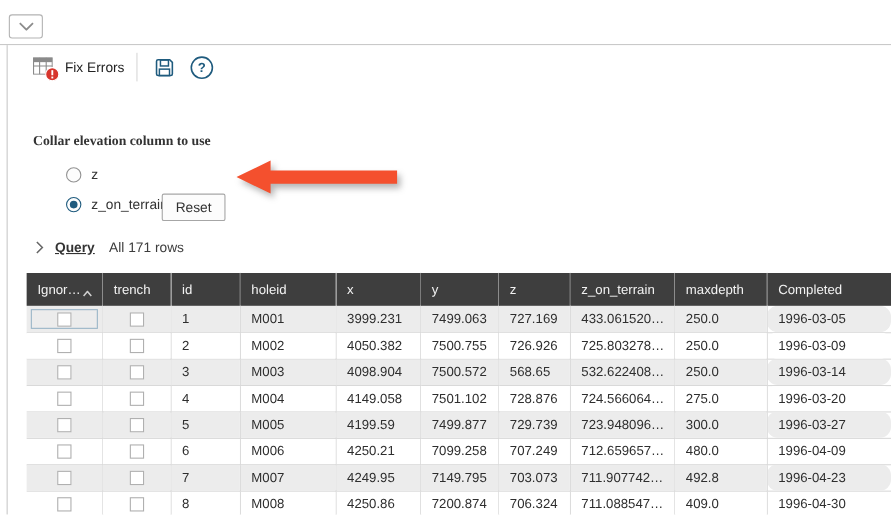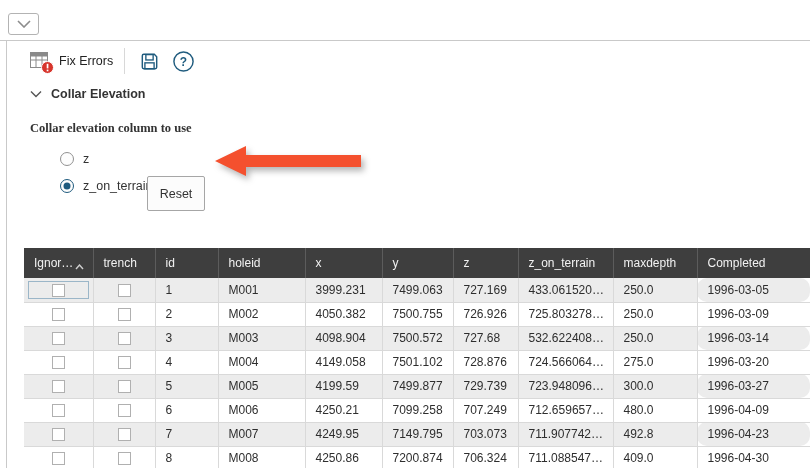--- a/index.html
+++ b/index.html
@@ -37,21 +37,21 @@
 
   .radio-row { position:absolute; display:flex; align-items:center; gap:9px; cursor:pointer; }
   .radio-row.r1 { left:60px; top:152px; }
   .radio-row.r2 { left:60px; top:179px; }
   .radio { width:14px; height:14px; border-radius:50%; background:#fdfdfd; border:1px solid #919191; position:relative; }
   .radio.checked { border:1.5px solid #1f5b7e; }
   .radio.checked::after { content:""; position:absolute; left:50%; top:50%; width:7px; height:7px;
     transform:translate(-50%,-50%); border-radius:50%; background:#1f5b7e; }
   .radio-label { font-size:12.5px; color:#333; }
 
-  .reset-btn { position:absolute; left:147px; top:176px; width:58px; height:35px;
+  .reset-btn { position:absolute; left:147px; top:176px; width:58px; height:25px;
     background:#fcfcfc; border:1px solid #a6a6a6; border-radius:2px; font-size:12.5px;
     color:#333; font-family:"Liberation Sans",sans-serif; cursor:pointer; }
 
   .anno-arrow { position:absolute; left:212px; top:143px; filter:drop-shadow(3px 4px 3px rgba(90,90,90,.45)); }
 
   .query-row { position:absolute; left:32px; top:218px; display:flex; align-items:center; }
   .query-title { font-size:12.5px; font-weight:bold; color:#333; text-decoration:underline; margin-left:10px; cursor:pointer; }
   .query-summary { font-size:12.5px; color:#3d3d3d; margin-left:13px; }
 
   
@@ -120,45 +120,46 @@
     <button class="icon-btn">
       <span style="display:flex">
         <svg width="23" height="23" viewBox="0 0 24 24">
           <circle cx="12" cy="12" r="10" fill="none" stroke="#1f5b7e" stroke-width="1.5"></circle>
           <text x="12" y="16.5" text-anchor="middle" font-family="Liberation Sans, sans-serif" font-size="12.5" font-weight="bold" fill="#1f5b7e">?</text>
         </svg>
       </span>
     </button>
   </div>
 
-  <div class="section-header">
-    <span style="display:flex">
-      <svg width="12" height="8" viewBox="0 0 12 8">
-          <polyline points="1,1.5 6,6.5 11,1.5" fill="none" stroke="#555" stroke-width="1.4"></polyline>
-        </svg>
-    </span>
-    <span class="section-title">Collar Elevation</span>
-  </div>
 
   <div class="field-label">Collar elevation column to use</div>
 
   <div class="radio-row r1">
     <span class="radio"></span>
     <span class="radio-label">z</span>
   </div>
   <div class="radio-row r2">
     <span class="radio checked"></span>
     <span class="radio-label">z_on_terrain</span>
   </div>
   <button class="reset-btn">Reset</button>
 
   <svg class="anno-arrow" width="154" height="38" viewBox="0 0 154 38">
     <polygon points="3,18 34,3 34,12 149,12 149,24 34,24 34,33" fill="#f4502e"></polygon>
   </svg>
 
+  <div class="query-row">
+    <span style="display:flex">
+      <svg width="8" height="12" viewBox="0 0 8 12">
+          <polyline points="1.5,1 6.5,6 1.5,11" fill="none" stroke="#666" stroke-width="1.4"></polyline>
+        </svg>
+    </span>
+    <span class="query-title">Query</span>
+    <span class="query-summary">All 171 rows</span>
+  </div>
 
   <div class="table-wrap">
     <table>
       <colgroup>
         <col class="c0">
           <col class="c1">
           <col class="c2">
           <col class="c3">
           <col class="c4">
         <col class="c5">
@@ -213,21 +214,21 @@
             <td>250.0</td>
             <td>1996-03-09</td>
           </tr>
           <tr class="odd">
             <td><span class="checkbox"></span></td>
             <td><span class="checkbox"></span></td>
             <td>3</td>
             <td>M003</td>
             <td>4098.904</td>
             <td>7500.572</td>
-            <td>727.68</td>
+            <td>568.65</td>
             <td>532.622408…</td>
             <td>250.0</td>
             <td>1996-03-14</td>
           </tr>
           <tr class="even">
             <td><span class="checkbox"></span></td>
             <td><span class="checkbox"></span></td>
             <td>4</td>
             <td>M004</td>
             <td>4149.058</td>

